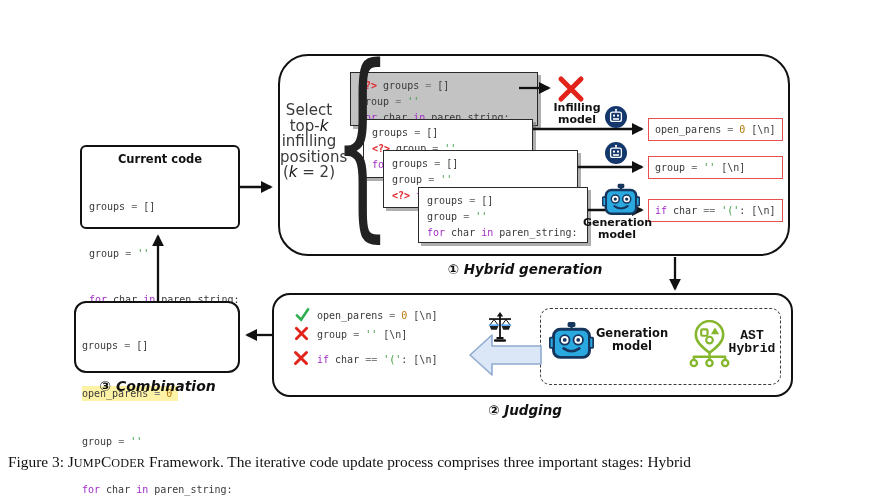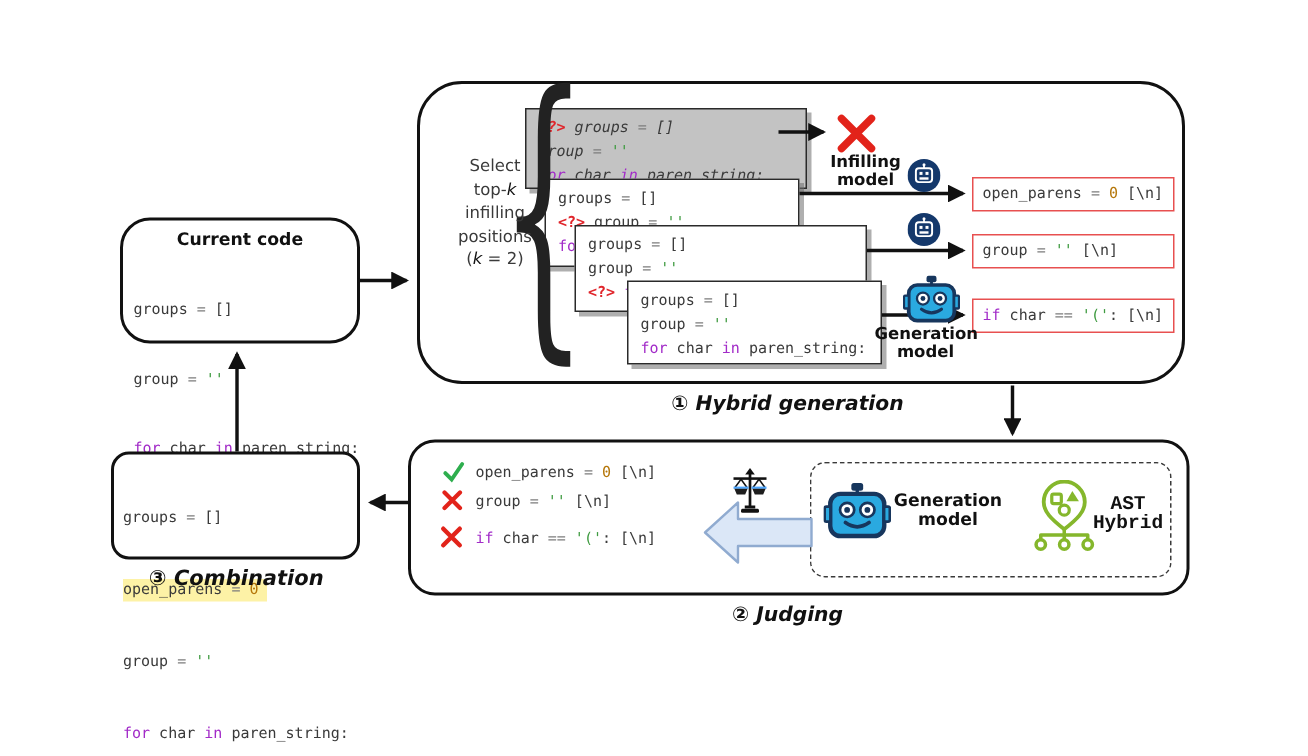--- a/index.html
+++ b/index.html
@@ -1,19 +1,19 @@
 <!DOCTYPE html>
 <html style="--plain: #3a3a3a; --keyword: #a22bc8; --string: #3f9b41; --number: #b5770a; --marker: #e0262c; --operator: #7f7f7f; --highlight: #fdf2a6; --card_gray: #c3c3c3; --box_red: #e85050; --check_green: #2eae4e; --cross_red: #e2231a; --badge_navy: #14386b; --robot_blue: #2aa9e0; --robot_outline: #17365d; --ast_green: #85b72c; --arrow_fill: #dbe7f7; --arrow_stroke: #90abd0;"><head>
 <meta charset="utf-8">
 <style>
   html,body{margin:0;padding:0;background:#fff;}
   .fig{position:relative;width:872px;height:504px;background:#fff;overflow:hidden;
        font-family:"DejaVu Sans","Liberation Sans",sans-serif;}
   
-  .rbox{position:absolute;border:2.4px solid #111;border-radius:20px;background:#fff;box-sizing:border-box;z-index:10;}
+  .rbox{position:absolute;border:2.4px solid #111;border-radius:6px;background:#fff;box-sizing:border-box;z-index:10;}
   .dashed{position:absolute;border:1.7px dashed #3a3a3a;border-radius:10px;background:#fff;box-sizing:border-box;z-index:12;}
   
   .code{font-family:"DejaVu Sans Mono","Liberation Mono",monospace;font-size:10px;line-height:16px;
         color:var(--plain);white-space:pre;}
   .tk-pl{color:var(--plain);} .tk-kw{color:var(--keyword);} .tk-str{color:var(--string);}
   .tk-num{color:var(--number);} .tk-mark{color:var(--marker);font-weight:bold;} .tk-op{color:var(--operator);}
   .tk-it{font-style:italic;}
   .tk-hl{background:var(--highlight);padding:2px 0;}
   .tk-hlop{background:var(--highlight);color:var(--operator);padding:2px 0;}
   .tk-hlnum{background:var(--highlight);color:var(--number);padding:2px 0;}
@@ -67,30 +67,30 @@
     <div class="code" style="padding:2px 0 0 7px;line-height:15.5px;">
       <div><span class="tk-pl">groups </span><span class="tk-op">=</span><span class="tk-pl"> []</span></div>
       <div><span class="tk-pl">group </span><span class="tk-op">=</span><span class="tk-str"> ''</span></div>
       <div><span class="tk-kw">for</span><span class="tk-pl"> char </span><span class="tk-kw">in</span><span class="tk-pl"> paren_string:</span></div>
     </div>
   </div>
 
   <div class="rbox" style="left:278px;top:54px;width:512px;height:202px;border-radius:30px;border-width:2.6px;"></div>
   <div class="lbl stage ctr" style="left:390px;top:261px;width:270px;">① Hybrid generation</div>
 
-  <div class="lbl ctr" style="left:280px;top:103px;width:58px;font-size:11px;line-height:15.5px;z-index:30;margin-left:21px;">
+  <div class="lbl ctr" style="left:280px;top:103px;width:58px;font-size:15px;line-height:15.5px;z-index:30;">
     <div><span class="tk-pl">Select</span></div>
     <div><span class="tk-pl">top-</span><span class="tk-it">k</span></div>
     <div><span class="tk-pl">infilling</span></div>
     <div><span class="tk-pl">positions</span></div>
     <div><span class="tk-pl">(</span><span class="tk-it">k</span><span class="tk-pl"> = 2)</span></div>
   </div>
   <div class="brace" style="left:322px;top:62px;height:158px;">{</div>
 
-  <div class="card gray" style="left:350px;top:72px;width:188px;height:54px;z-index:11;font-style:italic;">
+  <div class="card gray" style="left:350px;top:72px;width:188px;height:54px;z-index:11;">
     <div class="code"><span class="tk-mark">&lt;?&gt;</span><span class="tk-pl"> groups </span><span class="tk-op">=</span><span class="tk-pl"> []</span></div>
     <div class="code"><span class="tk-pl">group </span><span class="tk-op">=</span><span class="tk-str"> ''</span></div>
     <div class="code"><span class="tk-kw">for</span><span class="tk-pl"> char </span><span class="tk-kw">in</span><span class="tk-pl"> paren_string:</span></div>
   </div>
   <div class="card" style="left:363px;top:119px;width:170px;height:59px;z-index:12;">
     <div class="code"><span class="tk-pl">groups </span><span class="tk-op">=</span><span class="tk-pl"> []</span></div>
     <div class="code"><span class="tk-mark">&lt;?&gt;</span><span class="tk-pl"> group </span><span class="tk-op">=</span><span class="tk-str"> ''</span></div>
     <div class="code"><span class="tk-kw">for</span><span class="tk-pl"> char </span><span class="tk-kw">in</span><span class="tk-pl"> paren_string:</span></div>
   </div>
   <div class="card" style="left:383px;top:150px;width:195px;height:58px;z-index:13;">
@@ -247,15 +247,16 @@
     <div class="code" style="padding:3px 0 0 6px;">
       <div><span class="tk-pl">groups </span><span class="tk-op">=</span><span class="tk-pl"> []</span></div>
       <div><span class="tk-hl">open_parens </span><span class="tk-hlop">=</span><span class="tk-hlnum"> 0</span><span class="tk-hl"> </span></div>
       <div><span class="tk-pl">group </span><span class="tk-op">=</span><span class="tk-str"> ''</span></div>
       <div><span class="tk-kw">for</span><span class="tk-pl"> char </span><span class="tk-kw">in</span><span class="tk-pl"> paren_string:</span></div>
     </div>
   </div>
   <div class="lbl stage ctr" style="left:70px;top:378px;width:175px;font-size:14px;">③ Combination</div>
 
   <div class="caption">
+    <div><span>Figure 3: J</span><span class="sc">UMP</span><span>C</span><span class="sc">ODER</span><span> Framework. The iterative code update process comprises three important stages: Hybrid</span></div>
   </div>
 
 </div>
 
 </body></html>

